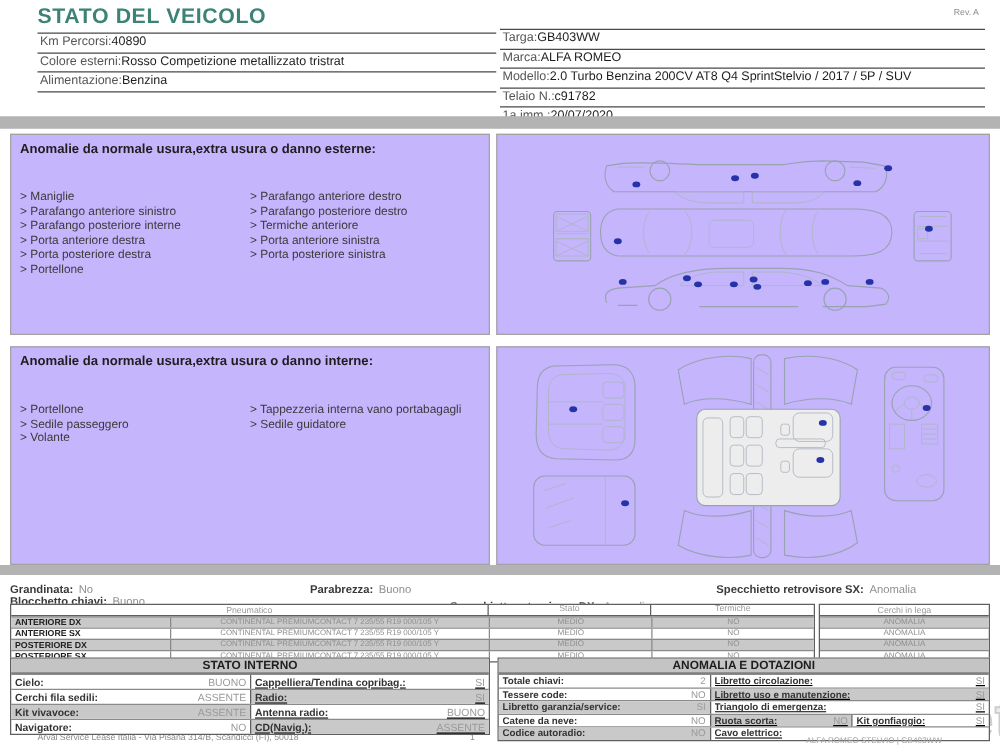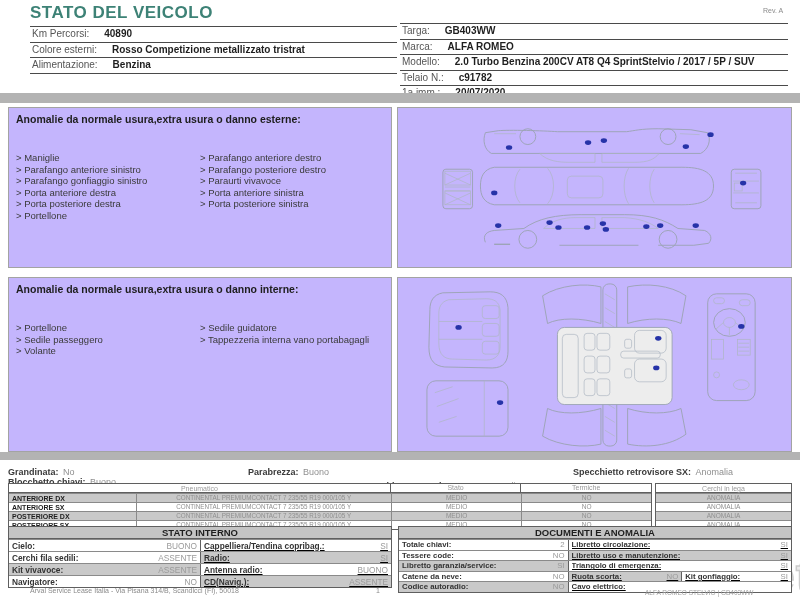--- a/index.html
+++ b/index.html
@@ -8,21 +8,21 @@
     background:#ffffff; font-family:"Liberation Sans", sans-serif;
     -webkit-font-smoothing:antialiased;
   }
   .abs { position:absolute; }
 
   
   .doc-title { font-size:17px; font-weight:bold; color:#3d8276; letter-spacing:.5px; }
   .rev { font-size:7px; color:#8a8a8a; }
   .info-table { border-top:1px solid #4a4a4a; }
   .info-row { border-bottom:1px solid #4a4a4a; padding:1px 2px 2px; font-size:10px; line-height:1.15; color:#555; }
-  .info-row .val { font-weight:bold; color:#1e1e1e; margin-left:15px; }
+  .info-row .val { font-weight:normal; color:#1e1e1e; margin-left:0; }
   .info-row.teal-line { border-bottom-color:#3d8276; }
 
   
   .band { left:0; width:800px; background:#b3b3b3; }
 
   
   .panel { border:1px solid #a3a3a3; background:#c4b5fd; box-sizing:border-box; }
   .section-heading { font-size:10.5px; font-weight:bold; color:#1e1e1e; margin:5px 7px 4px; }
   .anomaly-cols { display:flex; margin:0 7px; }
   .anomaly-col { width:50%;margin-top:23px; }
@@ -103,29 +103,29 @@
 </div>
 
 <div class="abs band" style="top:93px;height:10px;"></div>
 
 <div class="abs panel" style="left:8px;top:107px;width:384px;height:161px;">
   <div class="section-heading">Anomalie da normale usura,extra usura o danno esterne:</div>
   <div class="anomaly-cols">
     <div class="anomaly-col">
       <div class="anomaly-item">Maniglie</div>
       <div class="anomaly-item">Parafango anteriore sinistro</div>
-      <div class="anomaly-item">Parafango gonfiaggio sinistro</div>
+      <div class="anomaly-item">Parafango posteriore interne</div>
       <div class="anomaly-item">Porta anteriore destra</div>
       <div class="anomaly-item">Porta posteriore destra</div>
       <div class="anomaly-item">Portellone</div>
     </div>
     <div class="anomaly-col">
       <div class="anomaly-item">Parafango anteriore destro</div>
       <div class="anomaly-item">Parafango posteriore destro</div>
-      <div class="anomaly-item">Paraurti vivavoce</div>
+      <div class="anomaly-item">Termiche anteriore</div>
       <div class="anomaly-item">Porta anteriore sinistra</div>
       <div class="anomaly-item">Porta posteriore sinistra</div>
     </div>
   </div>
 </div>
 
 <div class="abs panel" style="left:397px;top:107px;width:395px;height:161px;">
   <svg class="diagram" viewBox="0 0 395 161">
 
     <g>
@@ -185,22 +185,22 @@
 
 <div class="abs panel" style="left:8px;top:277px;width:384px;height:175px;">
   <div class="section-heading">Anomalie da normale usura,extra usura o danno interne:</div>
   <div class="anomaly-cols">
     <div class="anomaly-col">
       <div class="anomaly-item">Portellone</div>
       <div class="anomaly-item">Sedile passeggero</div>
       <div class="anomaly-item">Volante</div>
     </div>
     <div class="anomaly-col">
+      <div class="anomaly-item">Tappezzeria interna vano portabagagli</div>
       <div class="anomaly-item">Sedile guidatore</div>
-      <div class="anomaly-item">Tappezzeria interna vano portabagagli</div>
     </div>
   </div>
 </div>
 
 <div class="abs panel" style="left:397px;top:277px;width:395px;height:175px;">
   <svg class="diagram" viewBox="0 0 395 175">
 
     <g>
       <path class="ln" d="M44,15 C34,17 31,24 31,32 L30,70 C30,84 36,89 46,90 L94,91 C106,91 110,84 110,74 L110,30 C109,18 102,14 92,14 Z"></path>
       <path class="ln-thin" d="M50,22 C42,24 40,30 40,36 L40,66 C40,78 46,82 54,82 L88,83 C98,83 102,77 102,70 L102,32 C101,24 96,21 88,21 Z"></path>
@@ -350,21 +350,21 @@
         <span class="b-value">NO</span>
       </div>
     <div class="b-cell shaded">
         <span class="b-label">CD(Navig.):</span>
         <span class="b-value">ASSENTE</span>
       </div>
   </div>
 </div>
 
 <div class="abs btable doc" style="left:398px;top:526px;width:394px;">
-  <div class="btable-title">DOCUMENTI E ANOMALIA</div>
+  <div class="btable-title">ANOMALIA E DOTAZIONI</div>
   <div class="b-row">
     <div class="b-cell cl">
         <span class="b-label">Totale chiavi:</span>
         <span class="b-value">2</span>
       </div>
     <div class="b-cell cr">
         <span class="b-label">Libretto circolazione:</span>
         <span class="b-value">SI</span>
       </div>
   </div>

